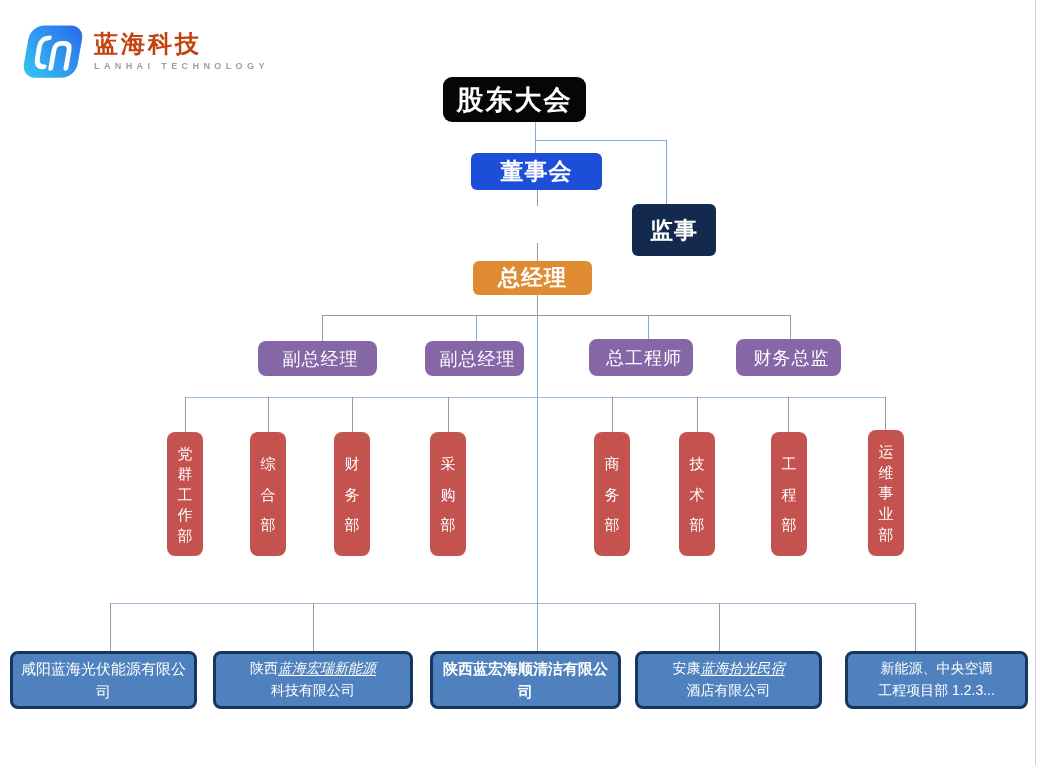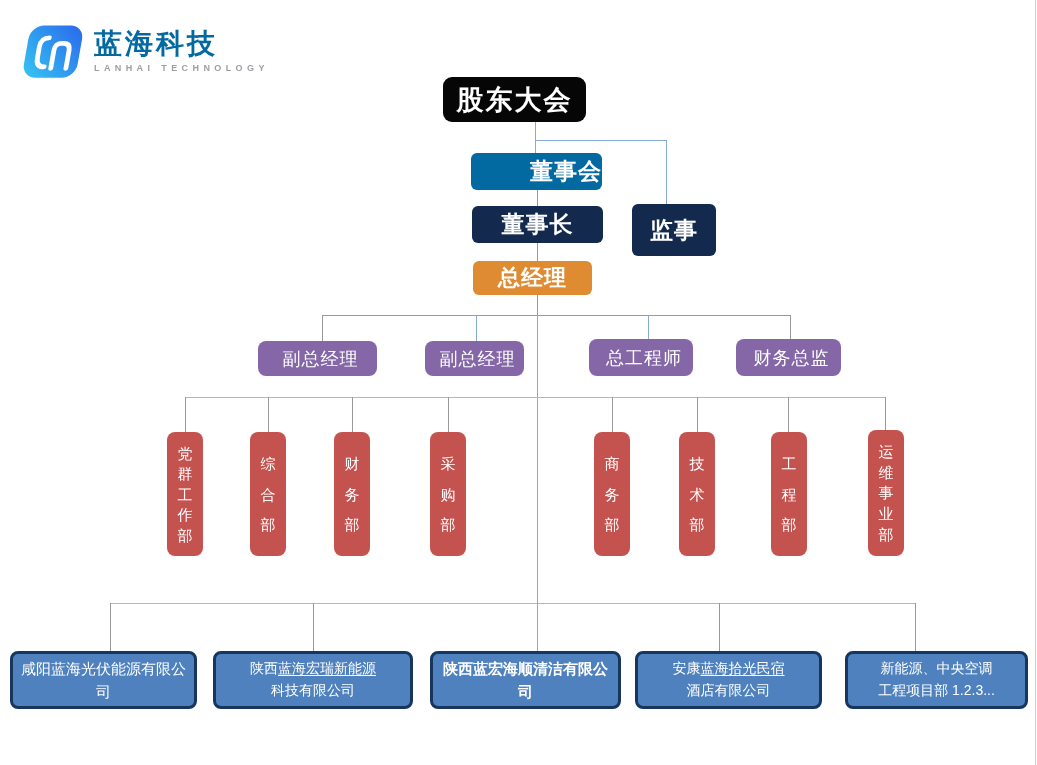--- a/index.html
+++ b/index.html
@@ -12,39 +12,39 @@
   .vline{width:0;border-left:1px solid;}
   .blue{border-color:#84abd6;}
   .lblue{border-color:#9cbcde;}
   .gray{border-color:#9a9a9a;}
 
   
   .node{position:absolute;display:flex;align-items:center;justify-content:center;
         color:#ffffff;box-sizing:border-box;text-align:center;}
 
   .shareholders{background:#060606;border-radius:9px;font-size:27px;font-weight:700;letter-spacing:2px;}
-  .board{background:#0369a1;border-radius:6px;font-size:23px;font-weight:700;letter-spacing:1px;justify-content:flex-end;}
+  .board{background:#1d4ed8;border-radius:6px;font-size:23px;font-weight:700;letter-spacing:1px;}
   .navy{background:#13294e;border-radius:6px;font-size:23px;font-weight:700;letter-spacing:1px;}
   .gm{background:#de8b32;border-radius:6px;font-size:22px;font-weight:700;letter-spacing:1px;}
   .purple{background:#8567a8;border-radius:8px;font-size:18px;font-weight:500;letter-spacing:1px;padding-left:6px;}
 
   .dept{background:#c4534f;border-radius:8px;width:36px;top:432px;height:124px;
         flex-direction:column;justify-content:space-evenly;padding:8px 0;font-size:15px;}
   .dept span{display:block;line-height:1;}
 
   .company{background:#4e81bd;border:3px solid #17365d;border-radius:8px;top:651px;height:58px;
            font-size:15px;line-height:1.55;flex-direction:column;padding:2px 4px;}
   .company.small{font-size:14px;}
-  .u{text-decoration:underline;text-underline-offset:2px;}
+  .u{text-decoration:underline;text-underline-offset:2px;font-style:italic;}
 
   
   #logo{position:absolute;left:16px;top:20px;display:flex;align-items:center;}
   #logo-mark{width:70px;height:62px;}
   #logo-text{margin-left:8px;display:flex;flex-direction:column;}
-  #logo-title{font-size:28px;font-weight:700;color:#0369a1;letter-spacing:3px;line-height:1.1;}
+  #logo-title{font-size:24px;font-weight:700;color:#c2410c;letter-spacing:3px;line-height:1.1;}
   #logo-sub{font-size:9px;color:#9b9fa4;letter-spacing:4.4px;margin-top:4px;font-weight:600;}
 
   .edge-line{position:absolute;top:0;bottom:0;right:1px;width:0;border-left:1px solid #cdcdcd;}
 </style>
 </head>
 <body>
 
 <div id="stage">
 
   <div id="logo">
@@ -100,23 +100,20 @@
   <div class="vline gray" style="left:915px;top:603px;height:48px;"></div>
 
   <div class="node shareholders" style="left:443px;top:77px;width:143px;height:45px;">
       <span>股东大会</span>
     </div>
 
   <div class="node board" style="left:471px;top:153px;width:131px;height:37px;">
       <span>董事会</span>
     </div>
 
-  <div class="node navy" style="left:472px;top:206px;width:131px;height:37px;">
-      <span>董事长</span>
-    </div>
 
   <div class="node navy" style="left:632px;top:204px;width:84px;height:52px;">
       <span>监事</span>
     </div>
 
   <div class="node gm" style="left:473px;top:261px;width:119px;height:34px;">
       <span>总经理</span>
     </div>
 
   <div class="node purple" style="left:258px;top:341px;width:119px;height:35px;">

